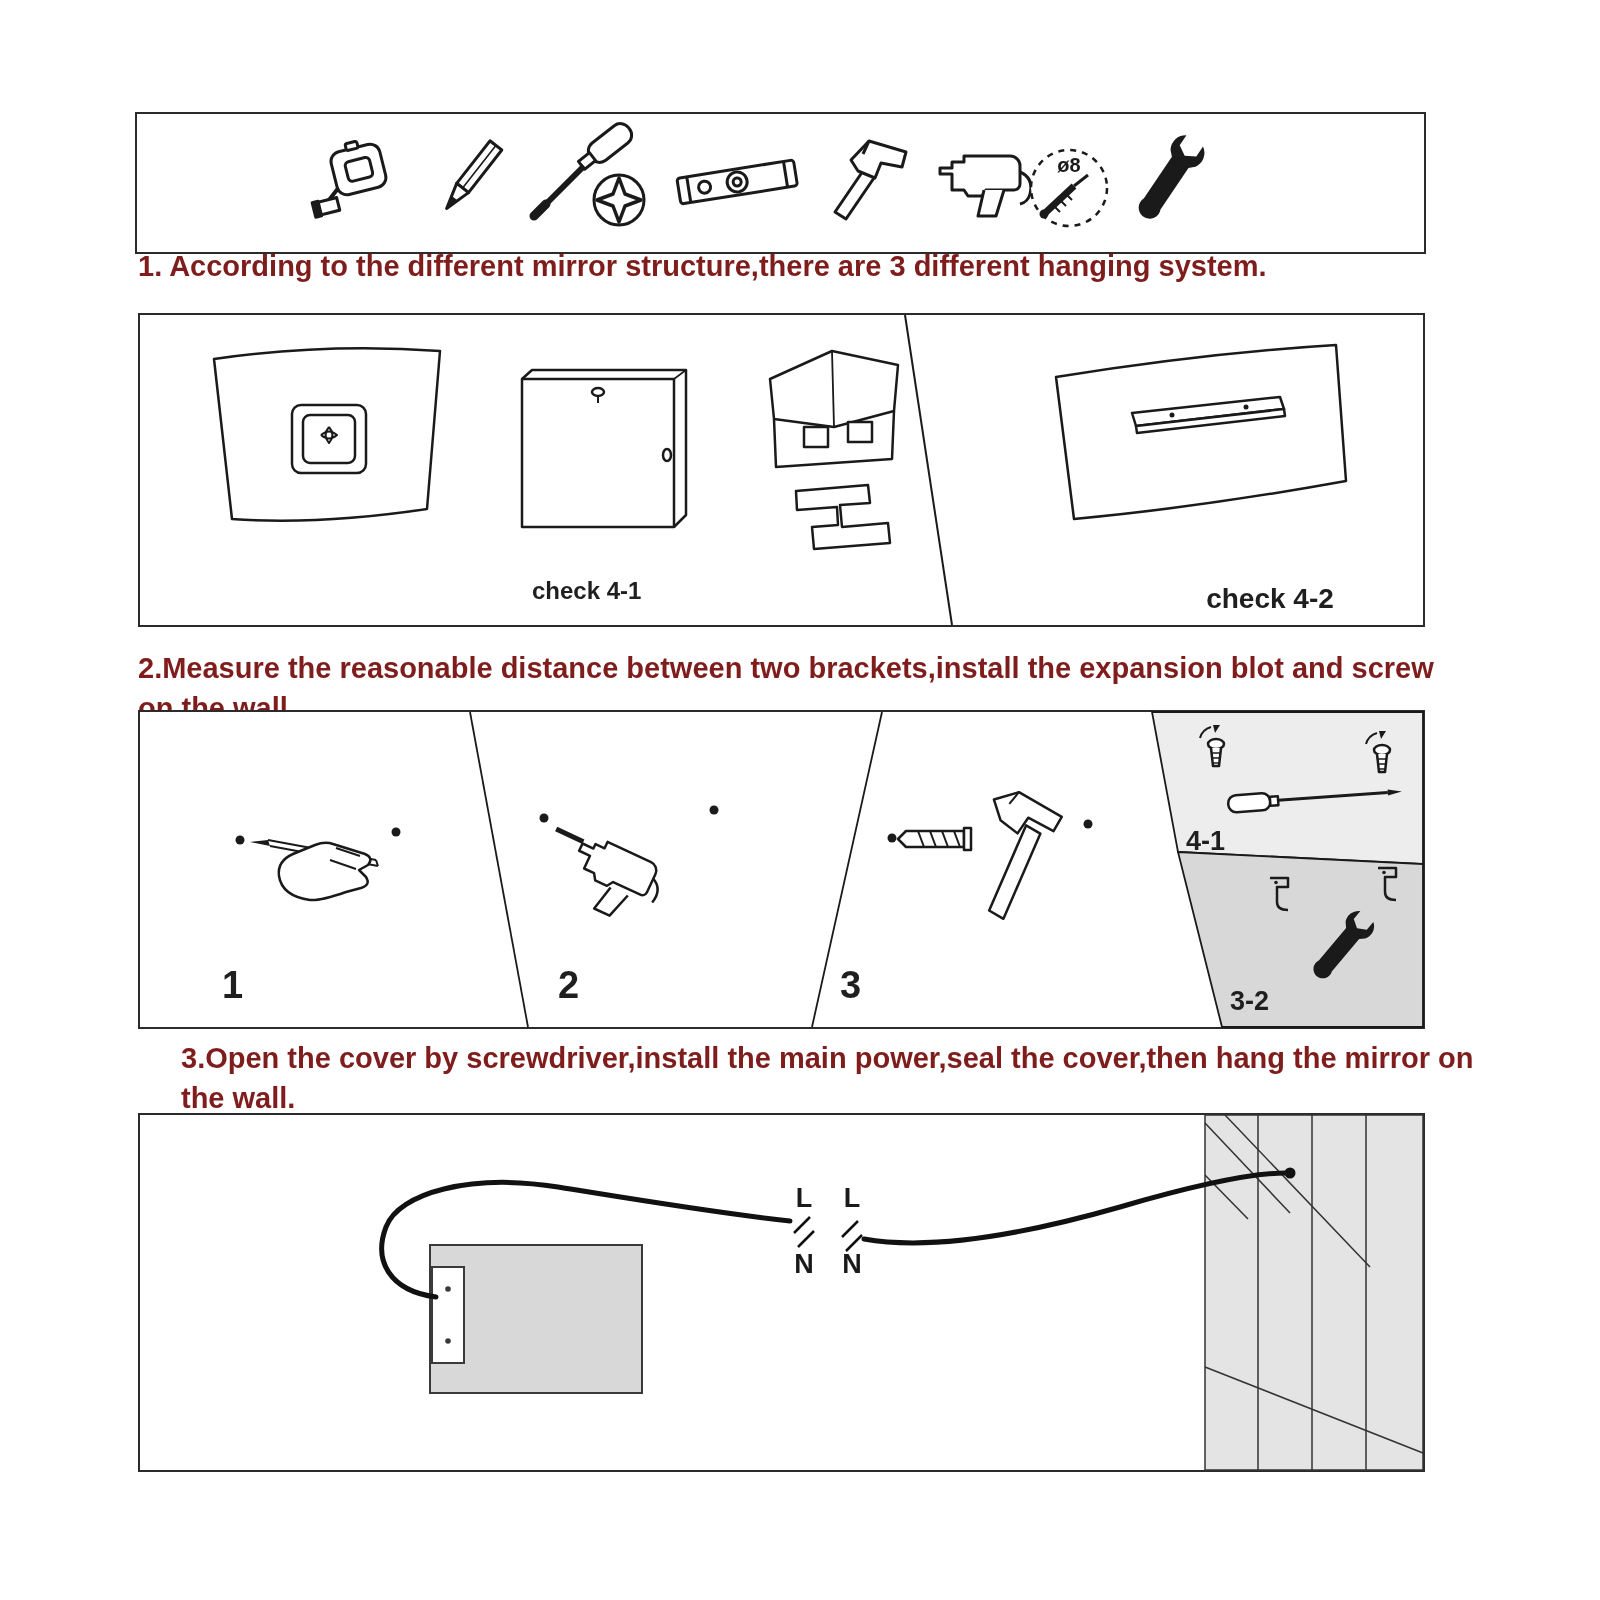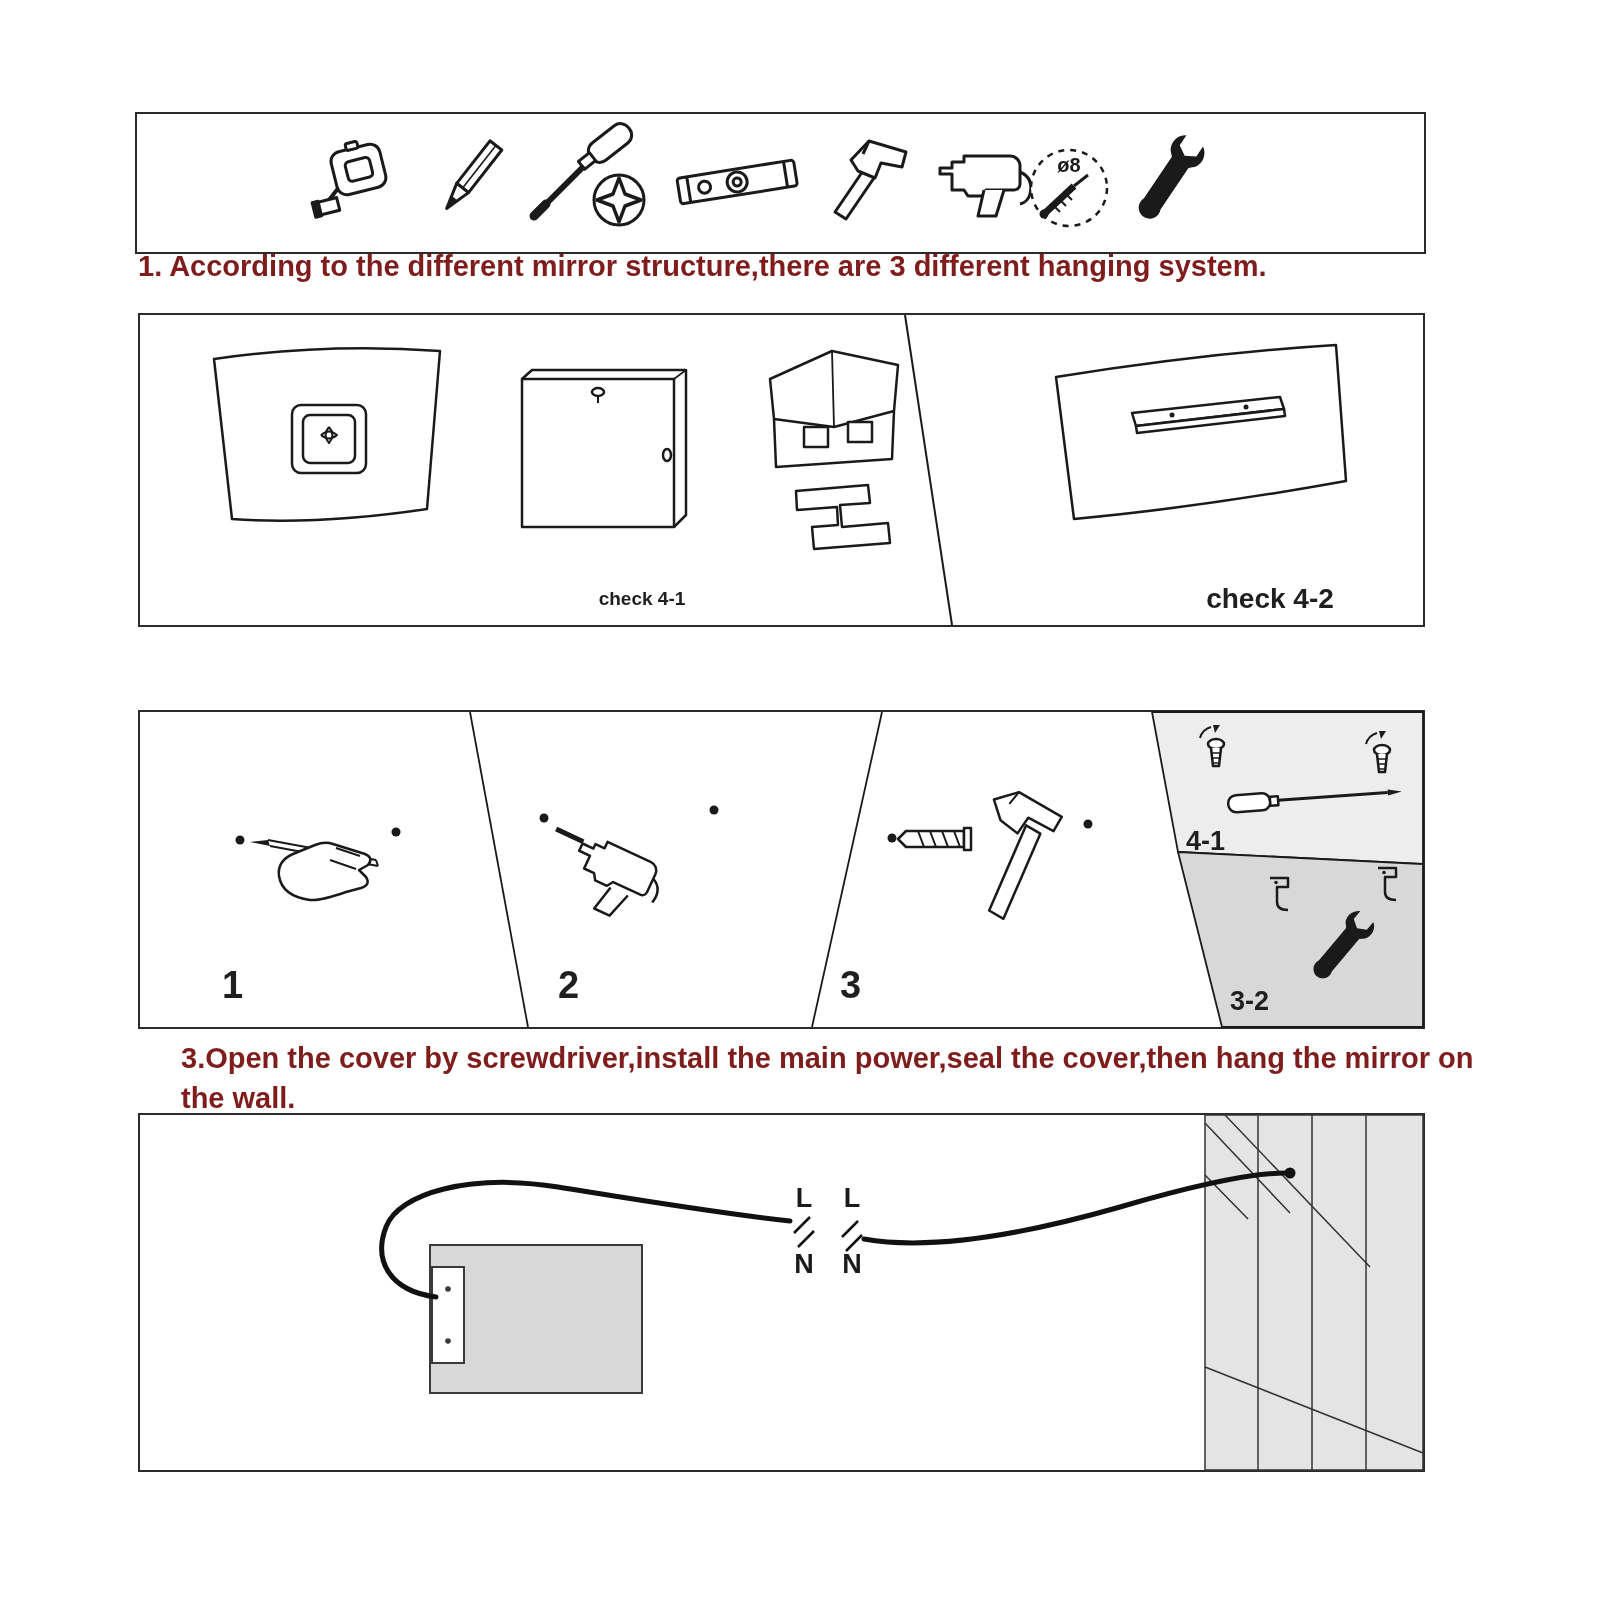--- a/index.html
+++ b/index.html
@@ -128,24 +128,25 @@
 
       <g stroke="#1a1a1a" stroke-width="2.5" fill="#fff" stroke-linejoin="round">
         <path d="M916 62 Q1065 38 1196 30 L1206 166 Q1062 192 934 204 Z"></path>
         <path d="M992 98 L1140 82 L1144 94 L996 111 Z"></path>
         <path d="M996 111 L1144 94 L1145 101 L997 118 Z"></path>
         <circle cx="1032" cy="100" r="2.5" fill="#1a1a1a" stroke="none"></circle>
         <circle cx="1106" cy="92" r="2.5" fill="#1a1a1a" stroke="none"></circle>
       </g>
     </svg>
 
-    <div class="lbl" style="left:392px;top:273px;width:220px;text-align:center;font-size:19px;">check 4-1</div>
+    <div class="lbl" style="left:392px;top:262px;width:220px;text-align:left;font-size:24px;">check 4-1</div>
     <div class="lbl" style="left:1010px;top:268px;width:240px;text-align:center;font-size:28px;">check 4-2</div>
   </div>
 
+  <div class="step" style="left:138px;top:648px;width:1300px;">2.Measure the reasonable distance between two brackets,install the expansion blot and screw on the wall.</div>
 
   <div class="box" style="left:138px;top:710px;width:1283px;height:315px;">
     <svg class="fill-svg" width="1283" height="315" viewBox="0 0 1283 315">
 
       <polygon points="1012,0 1283,0 1283,152 1038,140" fill="#ededed" stroke="#1a1a1a" stroke-width="1.8"></polygon>
       <polygon points="1038,140 1283,152 1283,315 1082,315" fill="#d8d8d8" stroke="#1a1a1a" stroke-width="1.8"></polygon>
 
       <line x1="330" y1="0" x2="388" y2="315" stroke="#1a1a1a" stroke-width="1.8"></line>
       <line x1="742" y1="0" x2="672" y2="315" stroke="#1a1a1a" stroke-width="1.8"></line>
 

